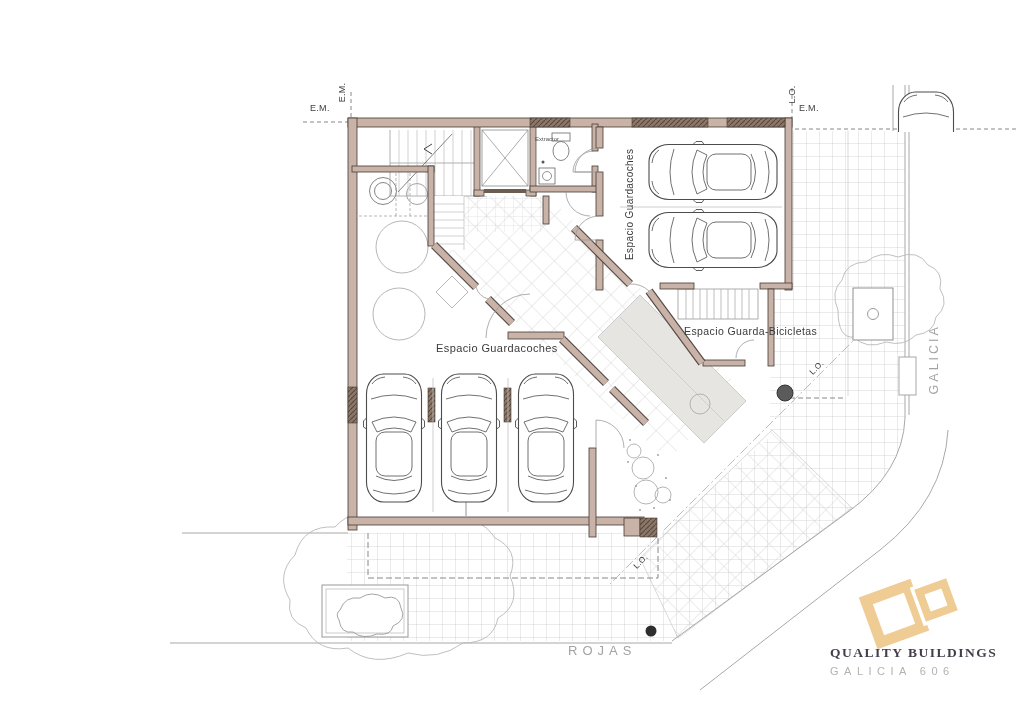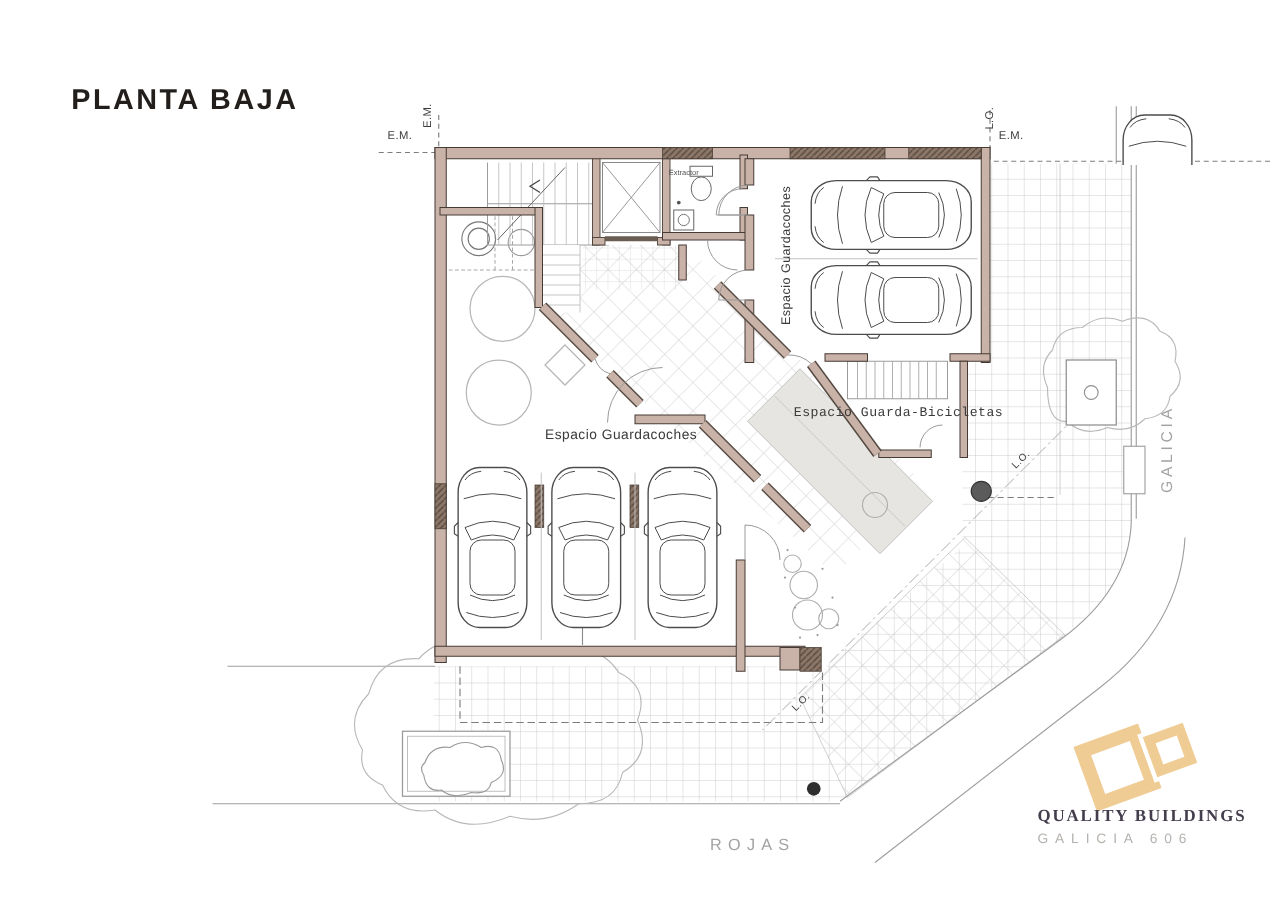--- a/index.html
+++ b/index.html
@@ -7,21 +7,21 @@
          font-family:"Liberation Sans",sans-serif;}
   #plan-svg{position:absolute;left:0;top:0;}
   .lbl{position:absolute;white-space:nowrap;line-height:1;color:#3d3d3d;
        font-family:"Liberation Sans",sans-serif;}
   .r90{transform:rotate(-90deg);transform-origin:center;text-align:center;}
   .r45{transform:rotate(-45deg);transform-origin:center;text-align:center;}
   #title{font-size:23px;font-weight:700;letter-spacing:2px;color:#221e1c;}
   .bnd{font-size:9px;color:#3c3c3c;letter-spacing:0.3px;}
   .room{font-size:10.5px;color:#3a3a3a;letter-spacing:0.4px;}
   .tiny{font-size:6px;color:#555;}
-  .street{color:#a3a3a3;letter-spacing:5px;font-size:13px;margin-top:25px;}
+  .street{color:#a3a3a3;letter-spacing:5px;font-size:13px;}
   .street-v{color:#a3a3a3;letter-spacing:3px;font-size:12.5px;}
   #logo-name{font-family:"Liberation Serif",serif;font-size:13.5px;font-weight:600;
              letter-spacing:1.5px;color:#443d4c;text-align:left;}
   #logo-sub{font-size:11px;letter-spacing:5.5px;color:#b5b2ae;text-align:left;}
 </style>
 </head>
 <body>
 
 <div id="stage">
 
@@ -258,32 +258,31 @@
     <g transform="translate(894,614) rotate(-20)">
       <rect x="-22" y="-22" width="44" height="44" fill="none" stroke="#f0cc95" stroke-width="11"></rect>
     </g>
     <g transform="translate(936,600) rotate(-20)">
       <rect x="-13" y="-13" width="26" height="26" fill="none" stroke="#ffffff" stroke-width="15"></rect>
       <rect x="-13" y="-13" width="26" height="26" fill="none" stroke="#f0cc95" stroke-width="8"></rect>
     </g>
   </g>
 </svg>
 
-<div id="title" class="lbl" style="left:57px;top:68px;">PLANTA BAJA</div>
 
 <div class="lbl bnd" style="left:310px;top:104px;">E.M.</div>
 <div class="lbl bnd r90" style="left:327px;top:88px;width:30px;">E.M.</div>
 <div class="lbl bnd r90" style="left:777px;top:90px;width:30px;">L.O.</div>
 <div class="lbl bnd" style="left:799px;top:104px;">E.M.</div>
 <div class="lbl bnd r45" style="left:804px;top:364px;width:26px;font-size:8px;">L.O.</div>
 <div class="lbl bnd r45" style="left:628px;top:558px;width:26px;font-size:8px;">L.O.</div>
 
 <div class="lbl room r90" style="left:575px;top:200px;width:110px;font-size:10px;">Espacio Guardacoches</div>
 <div class="lbl room" style="left:436px;top:343px;font-size:11px;">Espacio Guardacoches</div>
-<div class="lbl room" style="left:635px;top:326px;font-family:Liberation Mono, monospace;">Espacio Guarda-Bicicletas</div>
+<div class="lbl room" style="left:684px;top:326px;">Espacio Guarda-Bicicletas</div>
 <div class="lbl tiny" style="left:535px;top:136px;">Extractor</div>
 
 <div class="lbl street-v r90" style="left:894px;top:353px;width:80px;">GALICIA</div>
 <div class="lbl street" style="left:568px;top:644px;">ROJAS</div>
 
 <div id="logo-name" class="lbl" style="left:830px;top:646px;width:164px;">QUALITY BUILDINGS</div>
 <div id="logo-sub" class="lbl" style="left:830px;top:666px;width:164px;">GALICIA 606</div>
 
 </div>
 

